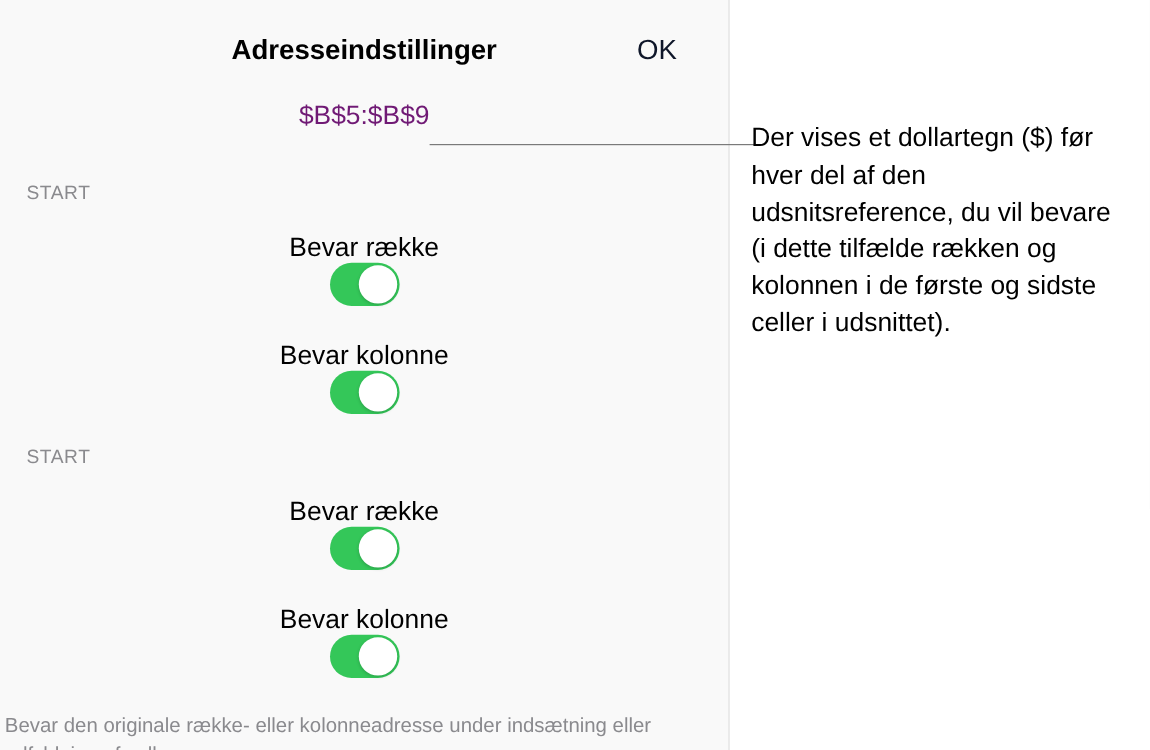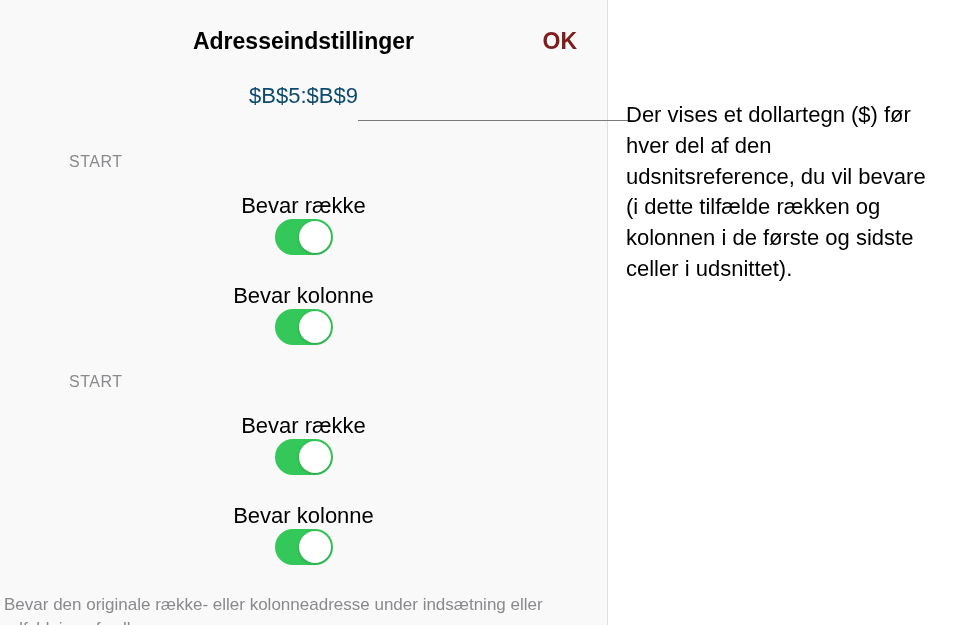--- a/index.html
+++ b/index.html
@@ -25,43 +25,42 @@
       padding: 28px 30px 10px 30px;
     }
     .header-title {
       font-size: 23px;
       font-weight: 600;
       color: #000;
       text-align: center;
     }
     .ok-button {
       position: absolute;
-      right: 30px;
+      right: 43px;
       top: 28px;
       font-size: 23px;
-      font-weight: 700;
-      color: #7f1d1d;
+      font-weight: 400;
+      color: #0f172a;
       cursor: pointer;
       background: none;
       border: none;
     }
     .reference-display {
       text-align: center;
       font-size: 22px;
-      color: #0c4a6e;
+      color: #701a75;
       padding: 18px 0 30px 0;
       position: relative;
       font-weight:400;
     }
     .section-label {
       font-size: 16px;
       color: #8a8a8e;
       letter-spacing: 0.5px;
       padding: 14px 22px 8px 22px;
-      margin-left: 47px;
     }
     .row {
       display: flex;
       align-items: center;
       justify-content: space-between;
       padding: 14px 22px 14px 22px;
       flex-direction: column;
     }
     .row-label {
       font-size: 22px;

